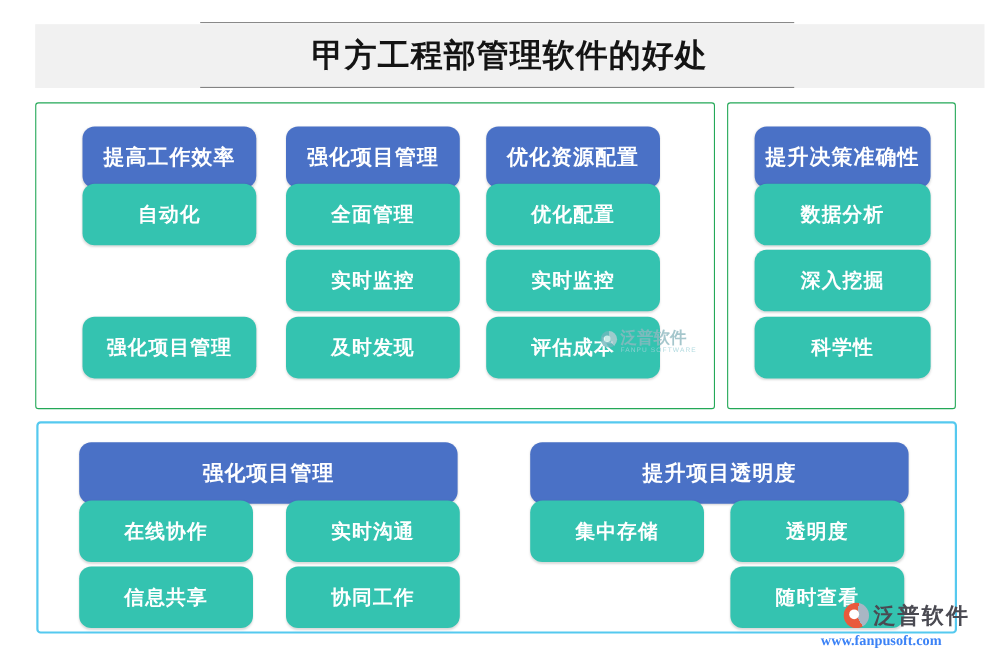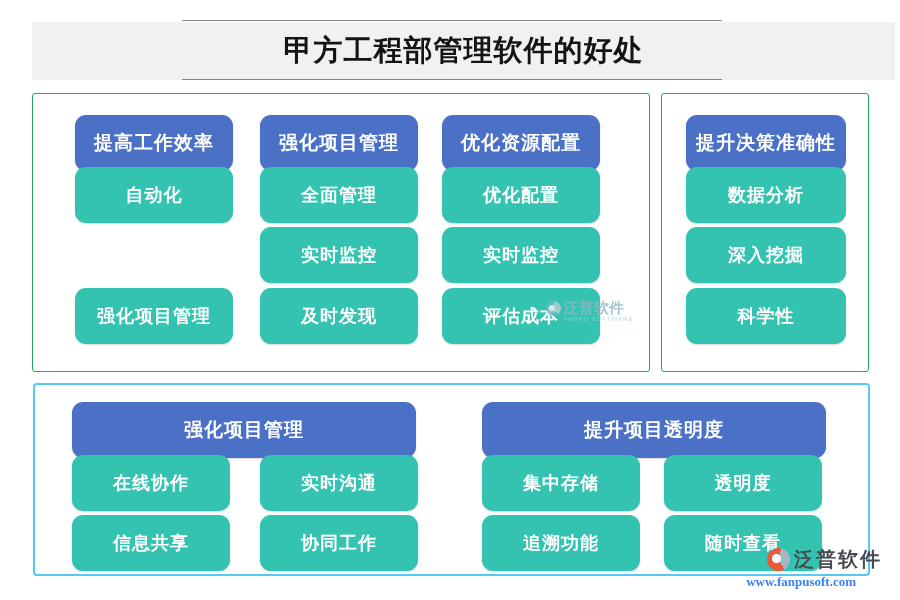--- a/index.html
+++ b/index.html
@@ -90,21 +90,20 @@
 
   <div class="n hd bw g1a br0">强化项目管理</div>
   <div class="n it g1a br1">在线协作</div>
   <div class="n it g1b br1">实时沟通</div>
   <div class="n it g1a br2">信息共享</div>
   <div class="n it g1b br2">协同工作</div>
 
   <div class="n hd bw g2a br0">提升项目透明度</div>
   <div class="n it g2a br1">集中存储</div>
   <div class="n it g2b br1">透明度</div>
-  <div class="n it g2a br2">追溯功能</div>
   <div class="n it g2b br2">随时查看</div>
 
   <div class="wm-inline">
     <span class="mini-logo"></span>
     <span>
       <div class="t1">泛普软件</div>
       <div class="t2">FANPU SOFTWARE</div>
     </span>
   </div>
 

